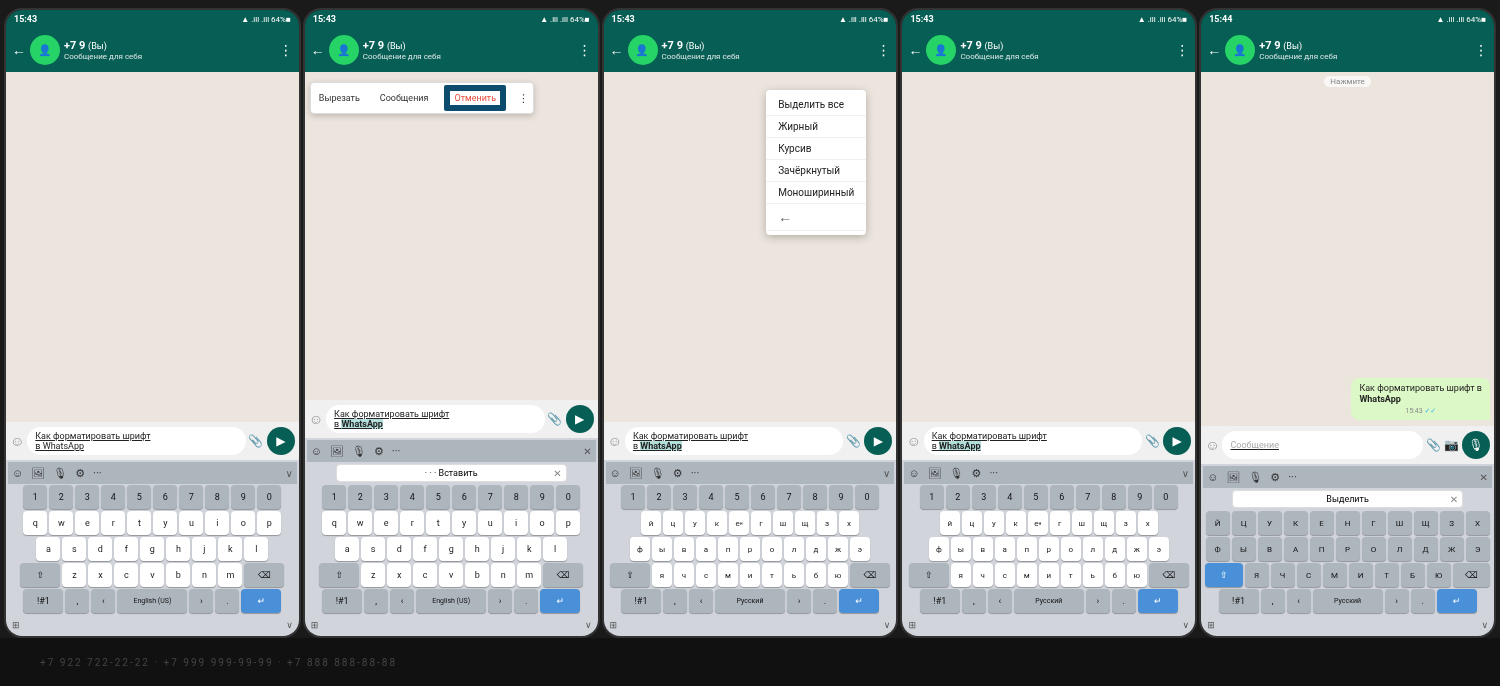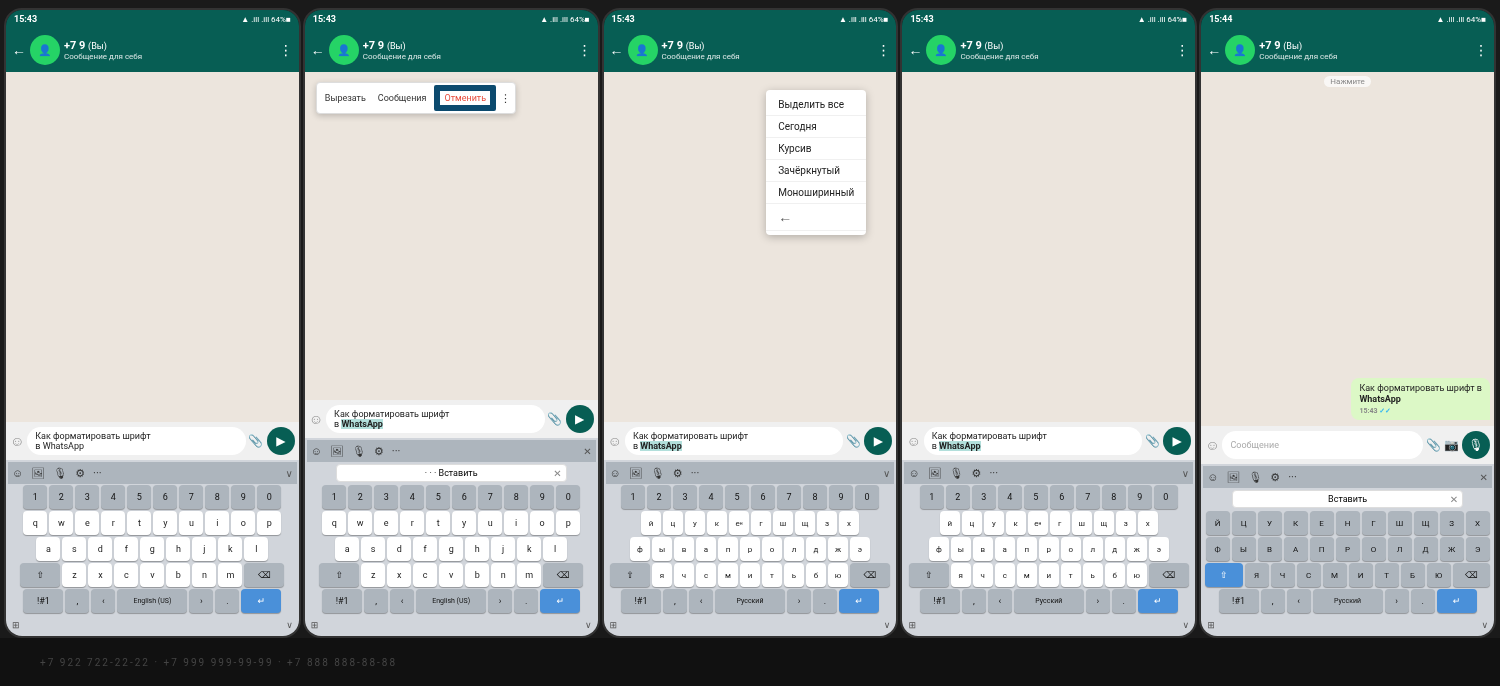--- a/index.html
+++ b/index.html
@@ -109,23 +109,22 @@
       font-size: 9px;
       color: #222;
       position: relative;
       z-index: 1;
       margin-bottom: 2px;
     }
     .msg-bubble .msg-text { line-height: 1.3; }
     .msg-bubble .msg-time {
       font-size: 7px;
       color: #888;
-      text-align: left;
+      text-align: center;
       margin-top: 1px;
-      font-weight: bold;
     }
     .msg-bubble .msg-time .check { color: #34b7f1; }
     
     .input-bar {
       background: #f0f0f0;
       display: flex;
       align-items: center;
       padding: 4px 4px;
       gap: 3px;
       min-height: 38px;
@@ -135,20 +134,21 @@
       flex: 1;
       background: #fff;
       border-radius: 20px;
       padding: 4px 8px;
       font-size: 9px;
       color: #222;
       min-height: 28px;
       display: flex;
       align-items: center;
       position: relative;
+      text-decoration: underline;
     }
     .input-field .placeholder { color: #aaa; }
     .input-field .input-text { color: #222; }
     .input-field .highlight {
       background: #b2dfdb;
       font-weight: bold;
     }
     .input-attach { font-size: 12px; color: #888; cursor: pointer; }
     .send-btn {
       width: 28px; height: 28px;
@@ -218,25 +218,25 @@
     }
     
     .text-toolbar {
       background: #fff;
       border: 1px solid #ddd;
       border-radius: 4px;
       display: flex;
       flex-direction: row;
       align-items: center;
       padding: 2px 4px;
-      gap: 4px;
+      gap: 12px;
       font-size: 9px;
       position: absolute;
       top: 10px;
-      left: 11px;
+      left: 5px;
       z-index: 100;
       box-shadow: 0 2px 6px rgba(0,0,0,0.2);
     }
     .text-toolbar-item {
       padding: 2px 4px;
       color: #333;
       cursor: pointer;
       white-space: nowrap;
     }
     .text-toolbar-item.bordered {
@@ -524,21 +524,21 @@
       <div class="contact-info">
         <div class="contact-name">+7 9 <span style="font-weight:normal;font-size:9px;">(Вы)</span></div>
         <div class="contact-sub">Сообщение для себя</div>
       </div>
       <span class="header-dots">⋮</span>
     </div>
     <div class="chat-area" style="position:relative;">
 
       <div class="format-menu">
         <div class="format-menu-item">Выделить все</div>
-        <div class="format-menu-item">Сегодня</div>
+        <div class="format-menu-item">Жирный</div>
         <div class="format-menu-item">Курсив</div>
         <div class="format-menu-item">Зачёркнутый</div>
         <div class="format-menu-item">Моноширинный</div>
         <div class="format-menu-arrow">←</div>
       </div>
     </div>
     <div class="input-bar">
       <span class="input-emoji">☺</span>
       <div class="input-field">
         <span class="input-text">Как форматировать шрифт<br>в <span class="highlight">WhatsApp</span></span>
@@ -765,21 +765,21 @@
           <span>☺</span>
           <span>🖼</span>
           <span>🎙</span>
           <span>⚙</span>
           <span>···</span>
         </div>
         <span style="font-size:10px;color:#555;">✕</span>
       </div>
 
       <div style="background:#fff;border:1px solid #ddd;border-radius:4px;display:flex;align-items:center;justify-content:center;padding:3px 16px;font-size:9px;margin:2px auto;width:80%;position:relative;">
-        <span>Вставить</span>
+        <span>Выделить</span>
         <span style="position:absolute;right:4px;font-size:10px;color:#888;">✕</span>
       </div>
       <div class="kb-rows">
         <div class="kb-row">
           <div class="kb-key dark" style="font-size:8px;">Й</div>
             <div class="kb-key dark" style="font-size:8px;">Ц</div>
             <div class="kb-key dark" style="font-size:8px;">У</div>
             <div class="kb-key dark" style="font-size:8px;">К</div>
             <div class="kb-key dark" style="font-size:8px;">Е</div>
             <div class="kb-key dark" style="font-size:8px;">Н</div>

